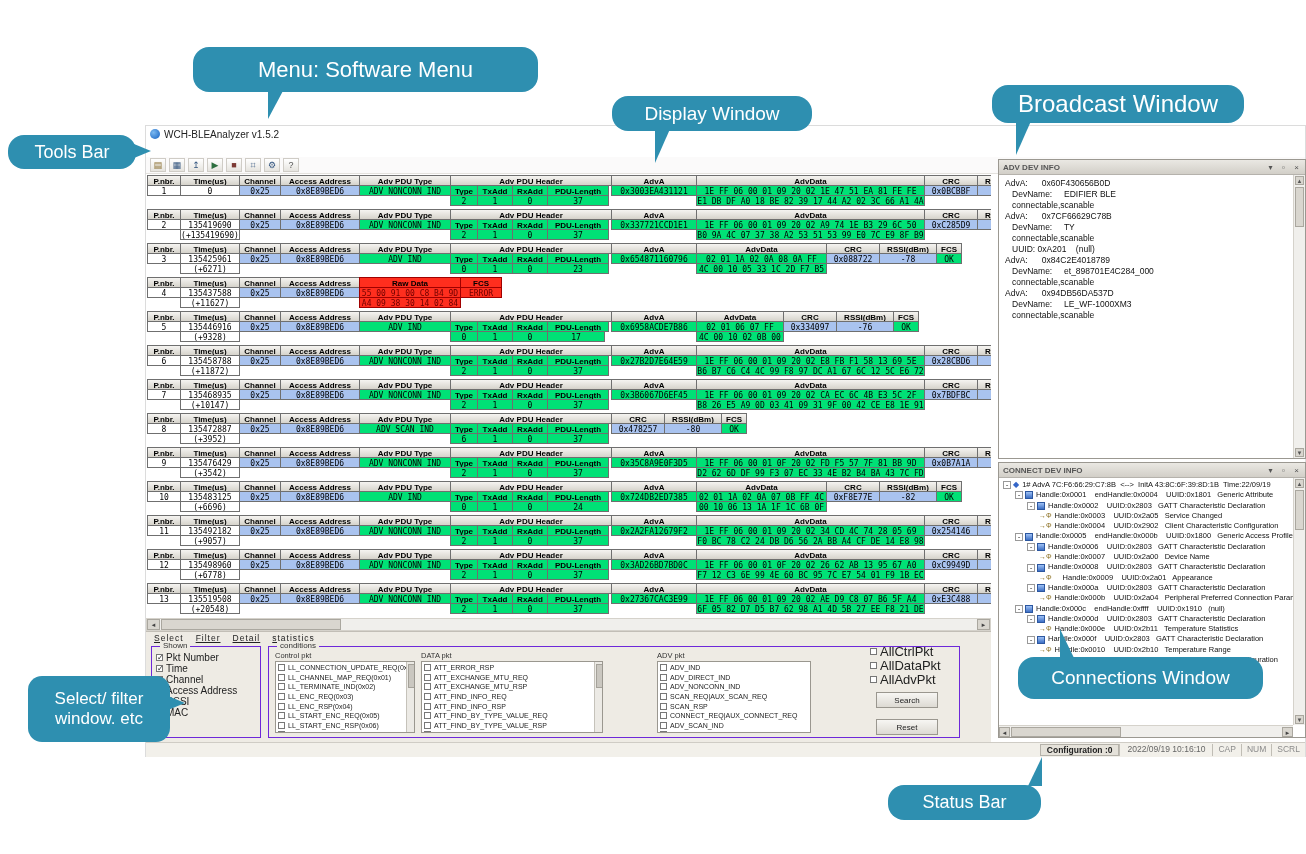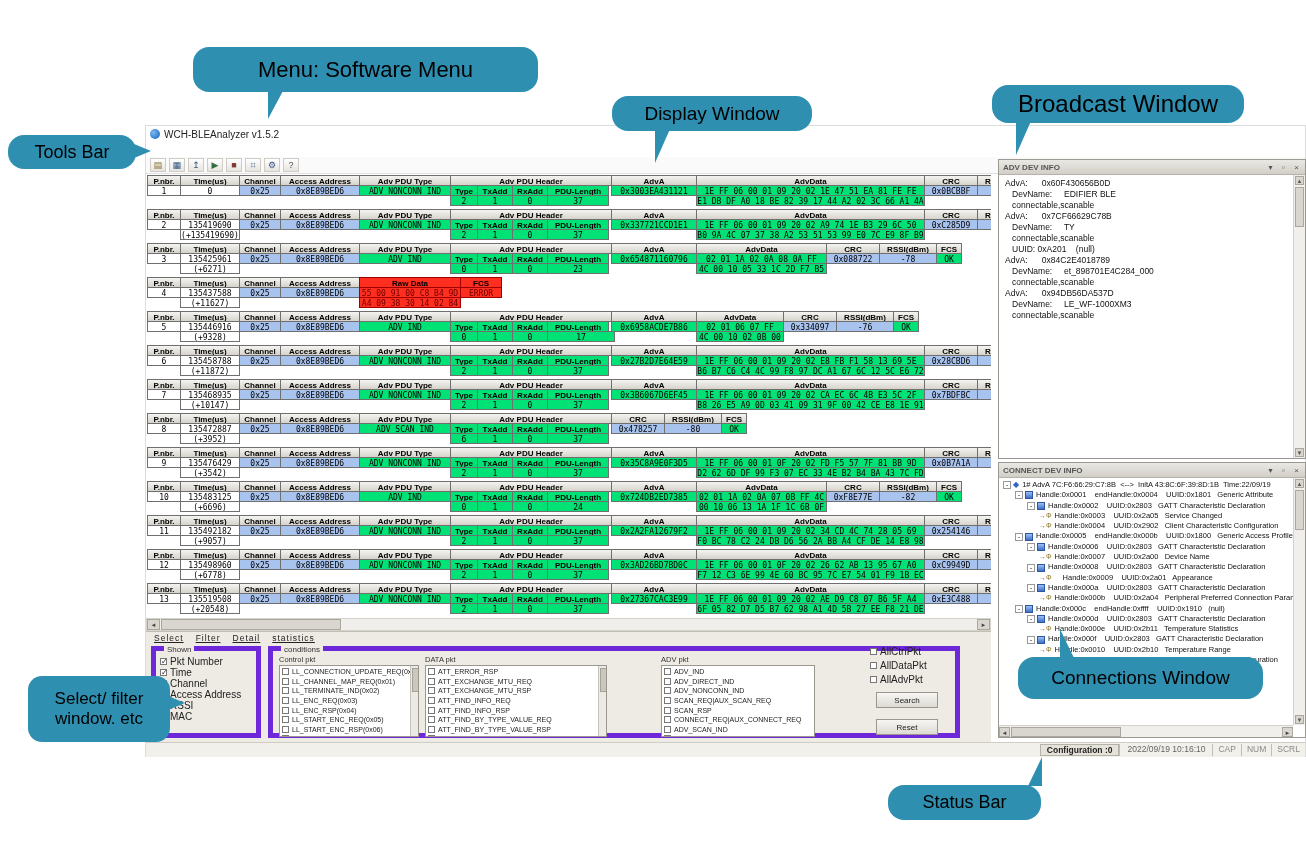--- a/index.html
+++ b/index.html
@@ -1,18 +1,18 @@
 <!DOCTYPE html>
 <html><head>
 <meta charset="utf-8">
 <style>
 *{margin:0;padding:0;box-sizing:border-box}
 html,body{width:1306px;height:854px;background:#fff;font-family:"Liberation Sans",sans-serif;overflow:hidden;position:relative}
 
-.callout{position:absolute;background:#2e8fb0;color:#000000;border-radius:16px;display:flex;flex-direction:column;align-items:center;justify-content:center;z-index:60;text-align:center;line-height:1.15}
+.callout{position:absolute;background:#2e8fb0;color:#ffffff;border-radius:16px;display:flex;flex-direction:column;align-items:center;justify-content:center;z-index:60;text-align:center;line-height:1.15}
 .tail{position:absolute;width:0;height:0;z-index:59}
 .co-menu{left:193px;top:47px;width:345px;height:45px;font-size:22px}
 .t-menu{left:268px;top:89px;border-top:30px solid #2e8fb0;border-right:16px solid transparent}
 .co-display{left:612px;top:96px;width:200px;height:35px;font-size:19px}
 .t-display{left:655px;top:129px;border-top:34px solid #2e8fb0;border-right:15px solid transparent}
 .co-broadcast{left:992px;top:85px;width:252px;height:38px;font-size:24px}
 .t-broadcast{left:1016px;top:121px;border-top:34px solid #2e8fb0;border-right:15px solid transparent}
 .co-tools{left:8px;top:135px;width:128px;height:34px;font-size:18px}
 .t-tools{left:134px;top:144px;border-left:17px solid #2e8fb0;border-top:7px solid transparent;border-bottom:7px solid transparent}
 .co-select{left:28px;top:676px;width:142px;height:66px;font-size:17px;border-radius:14px}
@@ -49,35 +49,35 @@
 .vr2{background:#ff2e1e;color:#6d0000;border-color:#a00000}
 
 .hs{position:absolute;left:0;top:492px;width:845px;height:13px;background:#f0efec;border:1px solid #d5d2cb;display:flex;align-items:center}
 .hsbtn{width:13px;height:11px;background:#d9d6cf;border:1px solid #aaa79f;font-size:6px;line-height:10px;text-align:center;color:#444;flex:none}
 .hsthumb{width:180px;height:11px;background:#d9d6cf;border:1px solid #aaa79f;margin-left:1px;flex:none}
 .hsflex{flex:1}
 
 .fpanel{position:absolute;left:0;top:505px;width:845px;height:111px;background:#eeebe4;border-top:1px solid #c2beb6;font-size:8px}
 .ftabs{position:absolute;left:8px;top:1px;height:11px;display:flex;gap:12px;font-size:8.5px;letter-spacing:1px;color:#222}
 .ftab{text-decoration:underline;cursor:default}
-.gbox{position:absolute;border:5px solid #6d28d9}
+.gbox{position:absolute;border:1px solid #6d28d9}
 .legend{position:absolute;top:-6px;left:8px;background:#eeebe4;padding:0 3px;font-size:8px;color:#333}
 .shownbox{left:5px;top:14px;width:110px;height:92px}
 .condbox{left:122px;top:14px;width:692px;height:92px}
 .shownlist{position:absolute;left:4px;top:5px;right:2px;bottom:2px;overflow:hidden}
 .citem{display:flex;align-items:center;height:11px;font-size:10px;color:#222;white-space:nowrap;overflow:hidden}
 .cb{width:7px;height:7px;border:1px solid #777;background:#fff;display:inline-block;margin-right:3px;position:relative;flex:none}
 .cb.ck:after{content:"✓";font-size:8px;position:absolute;left:0;top:-2px;color:#222}
 .plcap{position:absolute;top:4px;font-size:7.5px;color:#333}
 .plist{position:absolute;top:14px;height:72px;background:#fff;border:1px solid #9a978f;overflow:hidden;padding:1px 2px}
 .plist .citem{height:9.6px;font-size:7px}
 .lsb{position:absolute;right:0;top:0;bottom:0;width:8px;background:#eceae5;border-left:1px solid #c5c2ba}
 .lsb:before{content:"";position:absolute;left:1px;top:2px;width:5px;height:22px;background:#cac7c0;border:1px solid #a5a29a}
 .allchecks{position:absolute;left:724px;top:12px}
-.allchecks .citem{height:14px;font-size:10px}
+.allchecks .citem{height:14px;font-size:13px}
 .btn{position:absolute;left:730px;width:62px;height:16px;background:linear-gradient(#f7f6f3,#dddad3);border:1px solid #9a978f;font-size:8px;font-family:"Liberation Sans",sans-serif;color:#222}
 .b1{top:60px}.b2{top:87px}
 
 .dockpanel{position:absolute;left:852px;width:308px;background:#fff;border:1px solid #9b9891}
 .advpanel{top:33px;height:300px}
 .connpanel{top:336px;height:276px}
 .paneltitle{position:absolute;left:0;top:0;right:0;height:15px;background:linear-gradient(#eae8e3,#d2cfc8);border-bottom:1px solid #b5b2ac;display:flex;align-items:center;gap:4px;font-size:8px;font-weight:bold;color:#555;padding:0 4px}
 .ptflex{flex:1}
 .pticon{font-size:8px;color:#555;font-weight:normal;width:9px;text-align:center}
 .advbody{position:absolute;left:0;top:15px;right:12px;bottom:0;overflow:hidden;padding:3px 0 0 6px;font-size:8.5px;line-height:11px;white-space:pre;color:#111}
@@ -346,21 +346,21 @@
           <div class="hrow">
             <div class="pbx vgb" style="width: 28px;">Type</div>
             <div class="pbx vgb" style="width: 36px;">TxAdd</div>
             <div class="pbx vgb" style="width: 36px;">RxAdd</div>
             <div class="pbx vgb" style="width: 62px;">PDU-Length</div>
           </div>
           <div class="hrow">
             <div class="pbx vg" style="width: 28px;">0</div>
             <div class="pbx vg" style="width: 36px;">1</div>
             <div class="pbx vg" style="width: 36px;">0</div>
-            <div class="pbx vg" style="width: 68px;">17</div>
+            <div class="pbx vg" style="width: 58px;">17</div>
           </div>
         </div>
         <div class="pcol" style="width: 86px;">
           <div class="pbx lab">AdvA</div>
           <div class="pbx vg">0x6958ACDE7B86</div>
         </div>
         <div class="pcol" style="width: 88px;">
           <div class="pbx lab">AdvData</div>
           <div class="pbx vg">02 01 06 07 FF</div>
           <div class="pbx vg">4C 00 10 02 0B 00</div>

